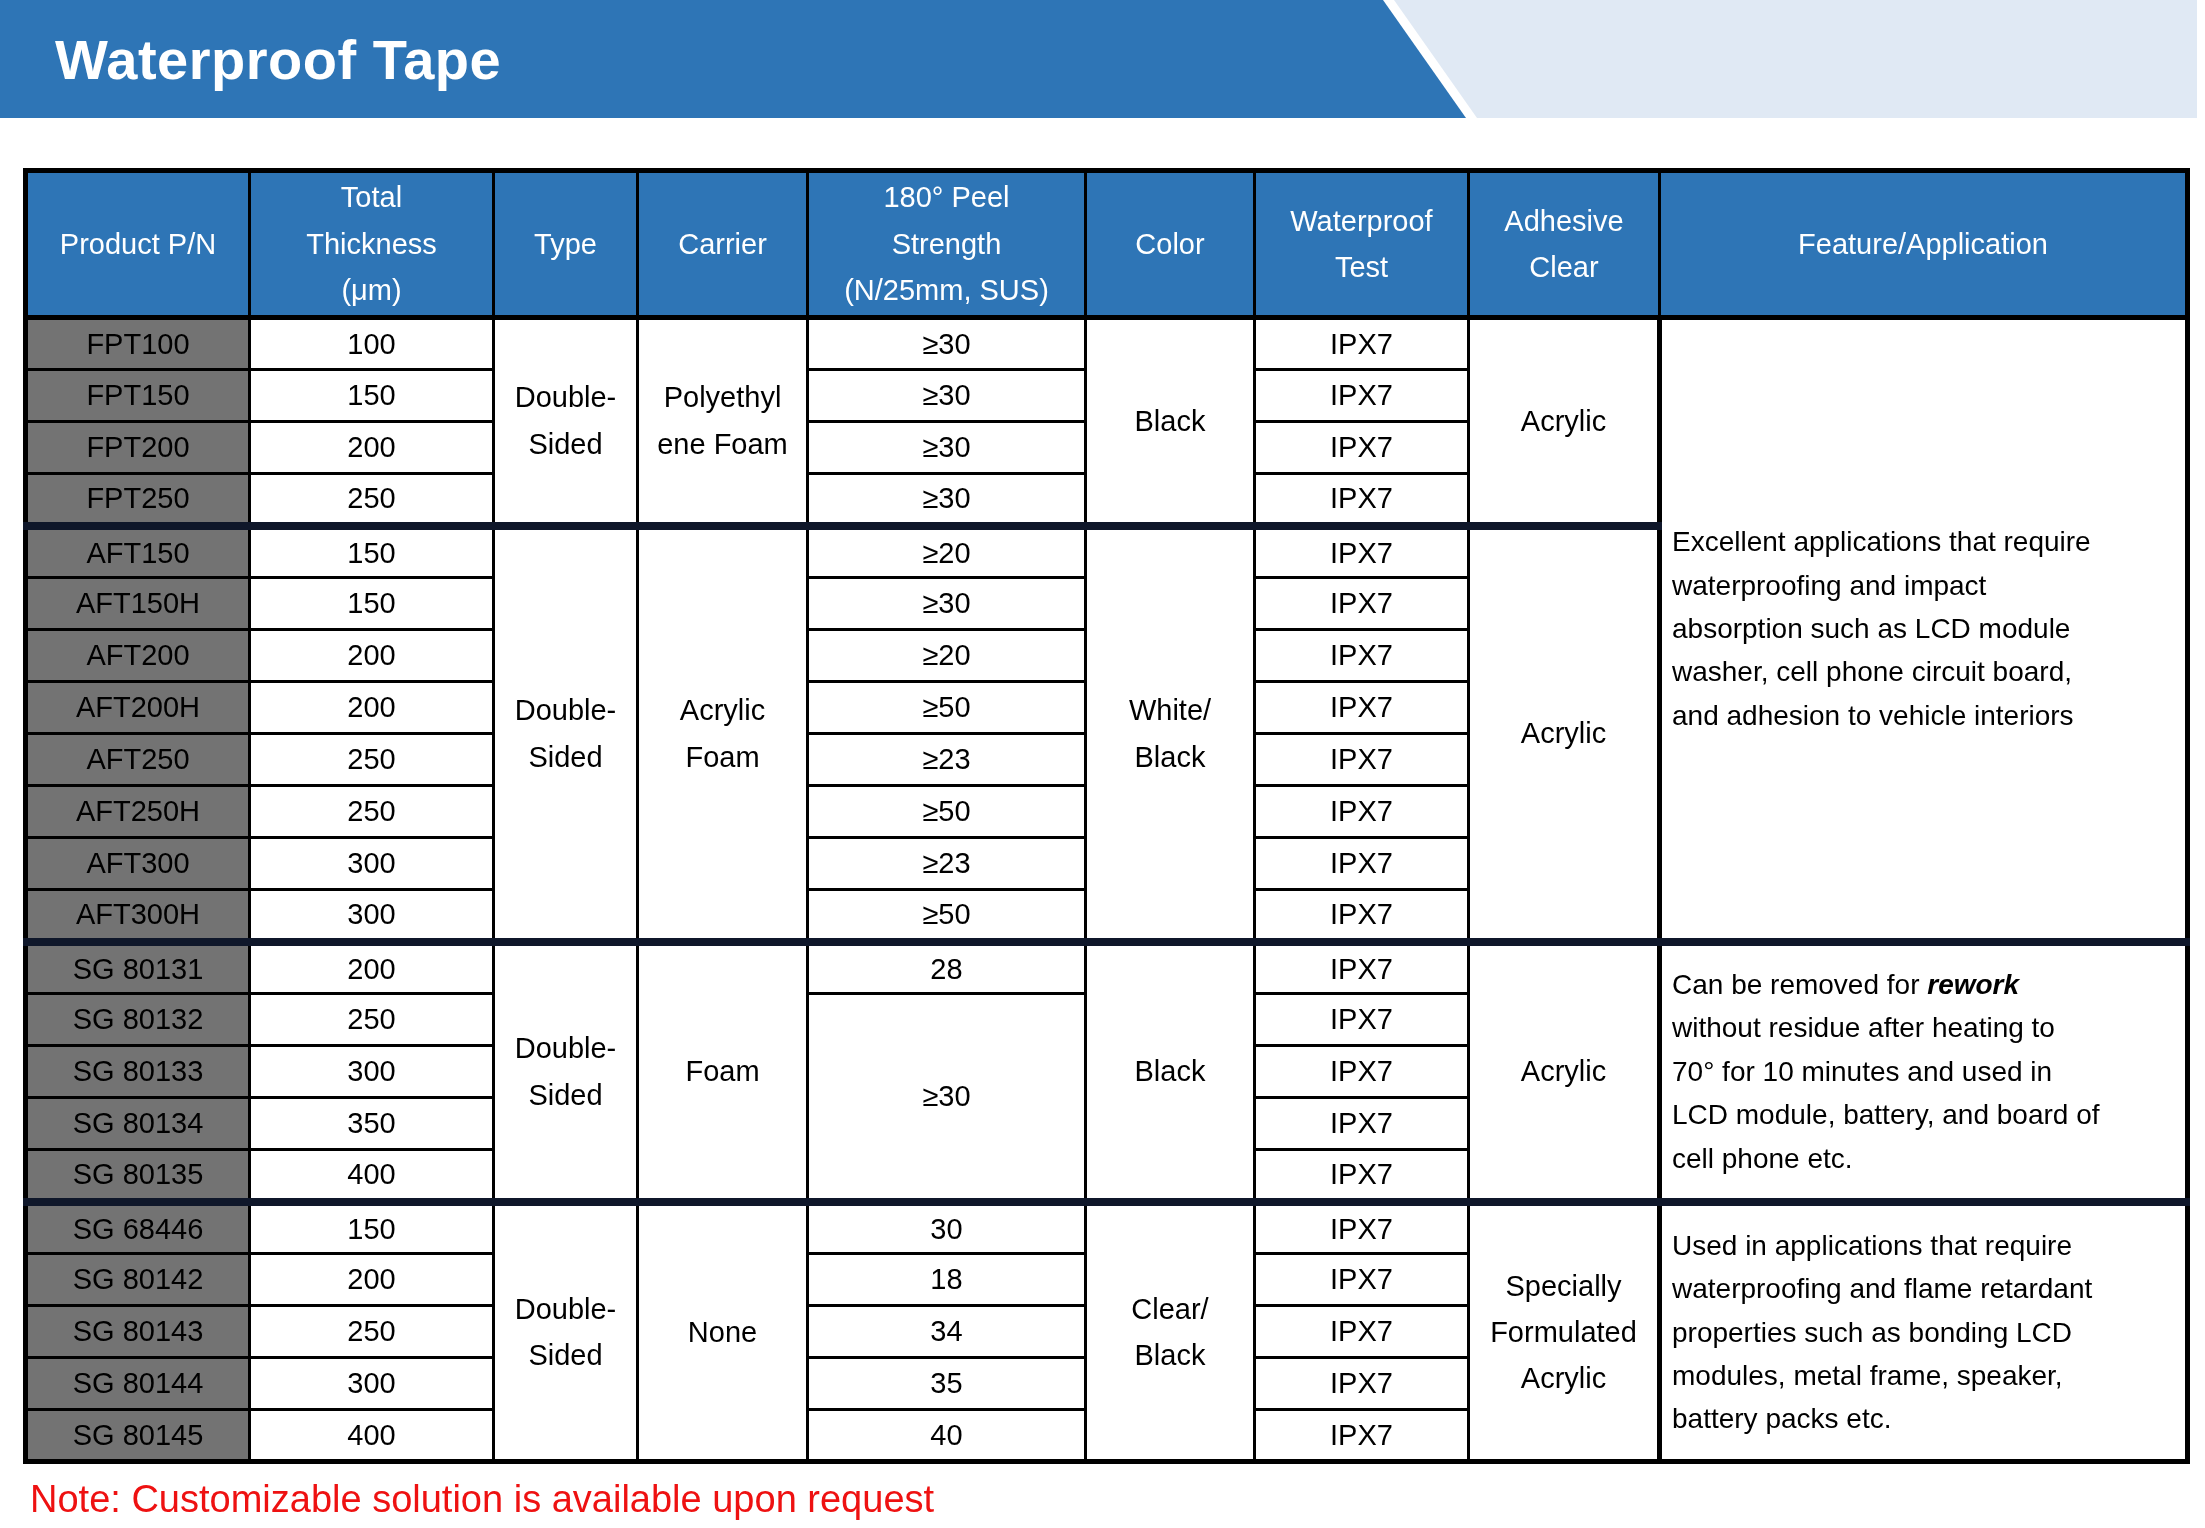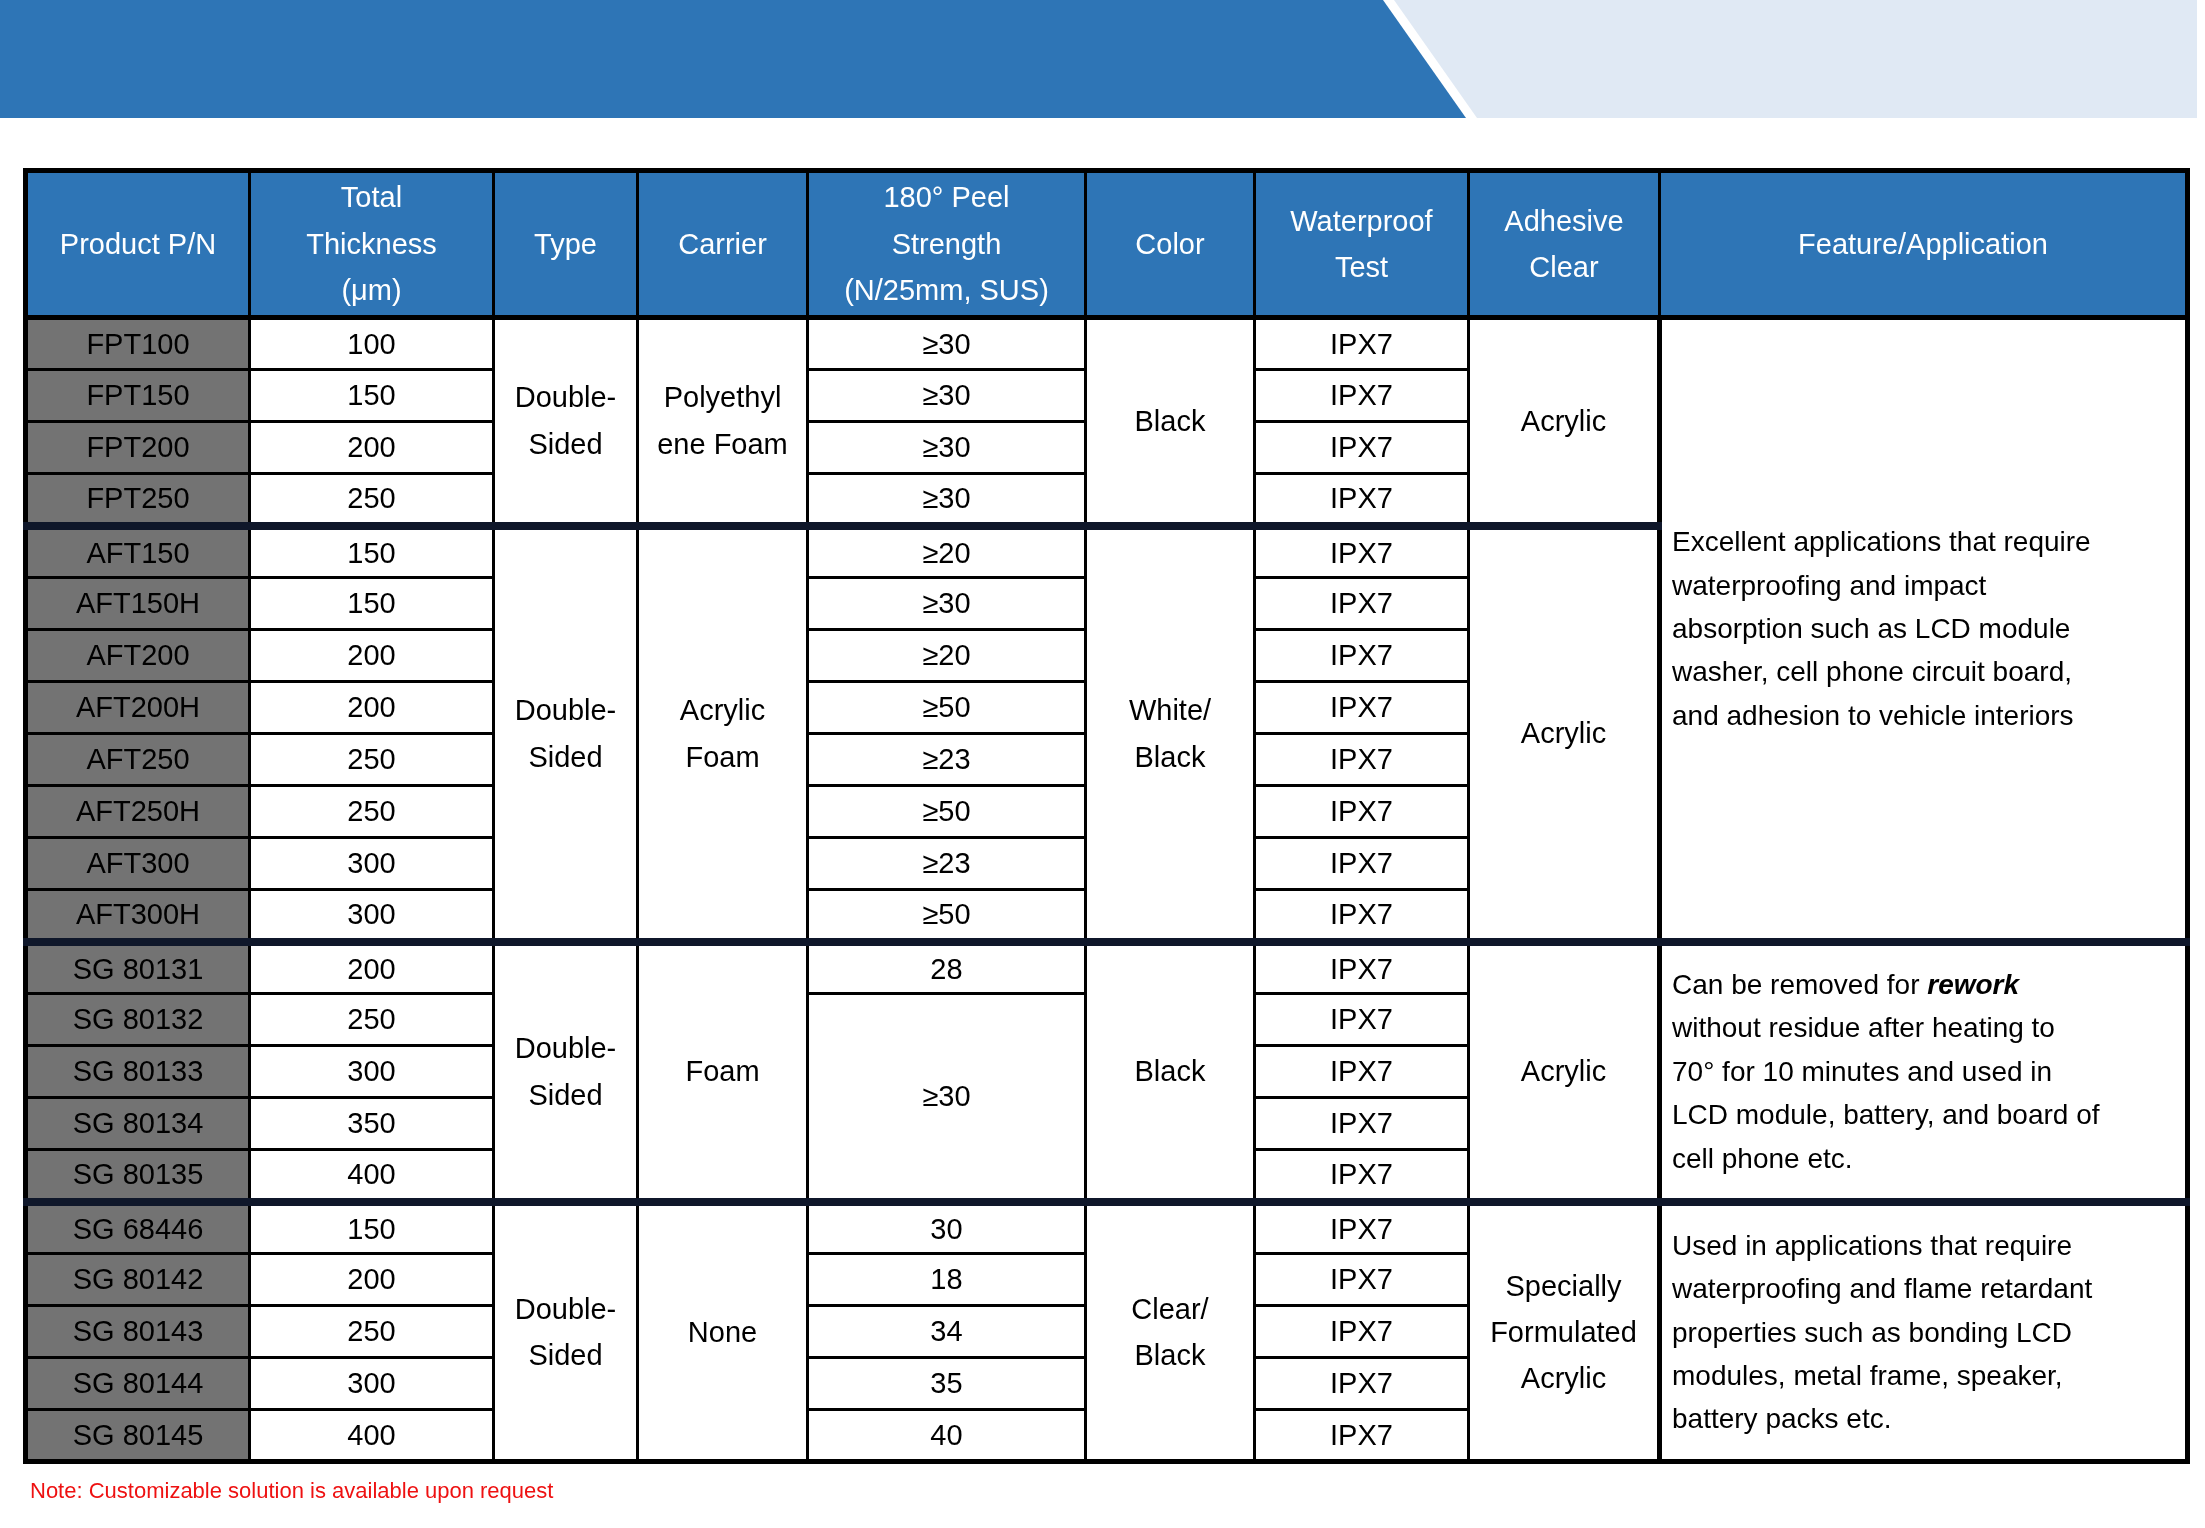--- a/index.html
+++ b/index.html
@@ -59,30 +59,31 @@
     text-align: left;
     padding: 0 10px;
     font-size: 28px;
     line-height: 1.55;
     border-left-width: 5px;
   }
   td.feature .em { font-weight: 700; font-style: italic; }
   
   .note {
     position: absolute; left: 30px; top: 1478px;
-    font-size: 22px; color: #EE1111;
+    font-size: 38px; color: #EE1111;
     white-space: nowrap;
   }
 </style>
 </head>
 <body>
 
 <div class="banner">
   <div class="banner-blue"></div>
   <div class="banner-ribbon"></div>
+  <h1>Waterproof Tape</h1>
 </div>
 
 <table class="spec">
   <colgroup>
     <col style="width:224px">
       <col style="width:244px">
       <col style="width:144px">
     <col style="width:170px">
       <col style="width:278px">
       <col style="width:169px">

